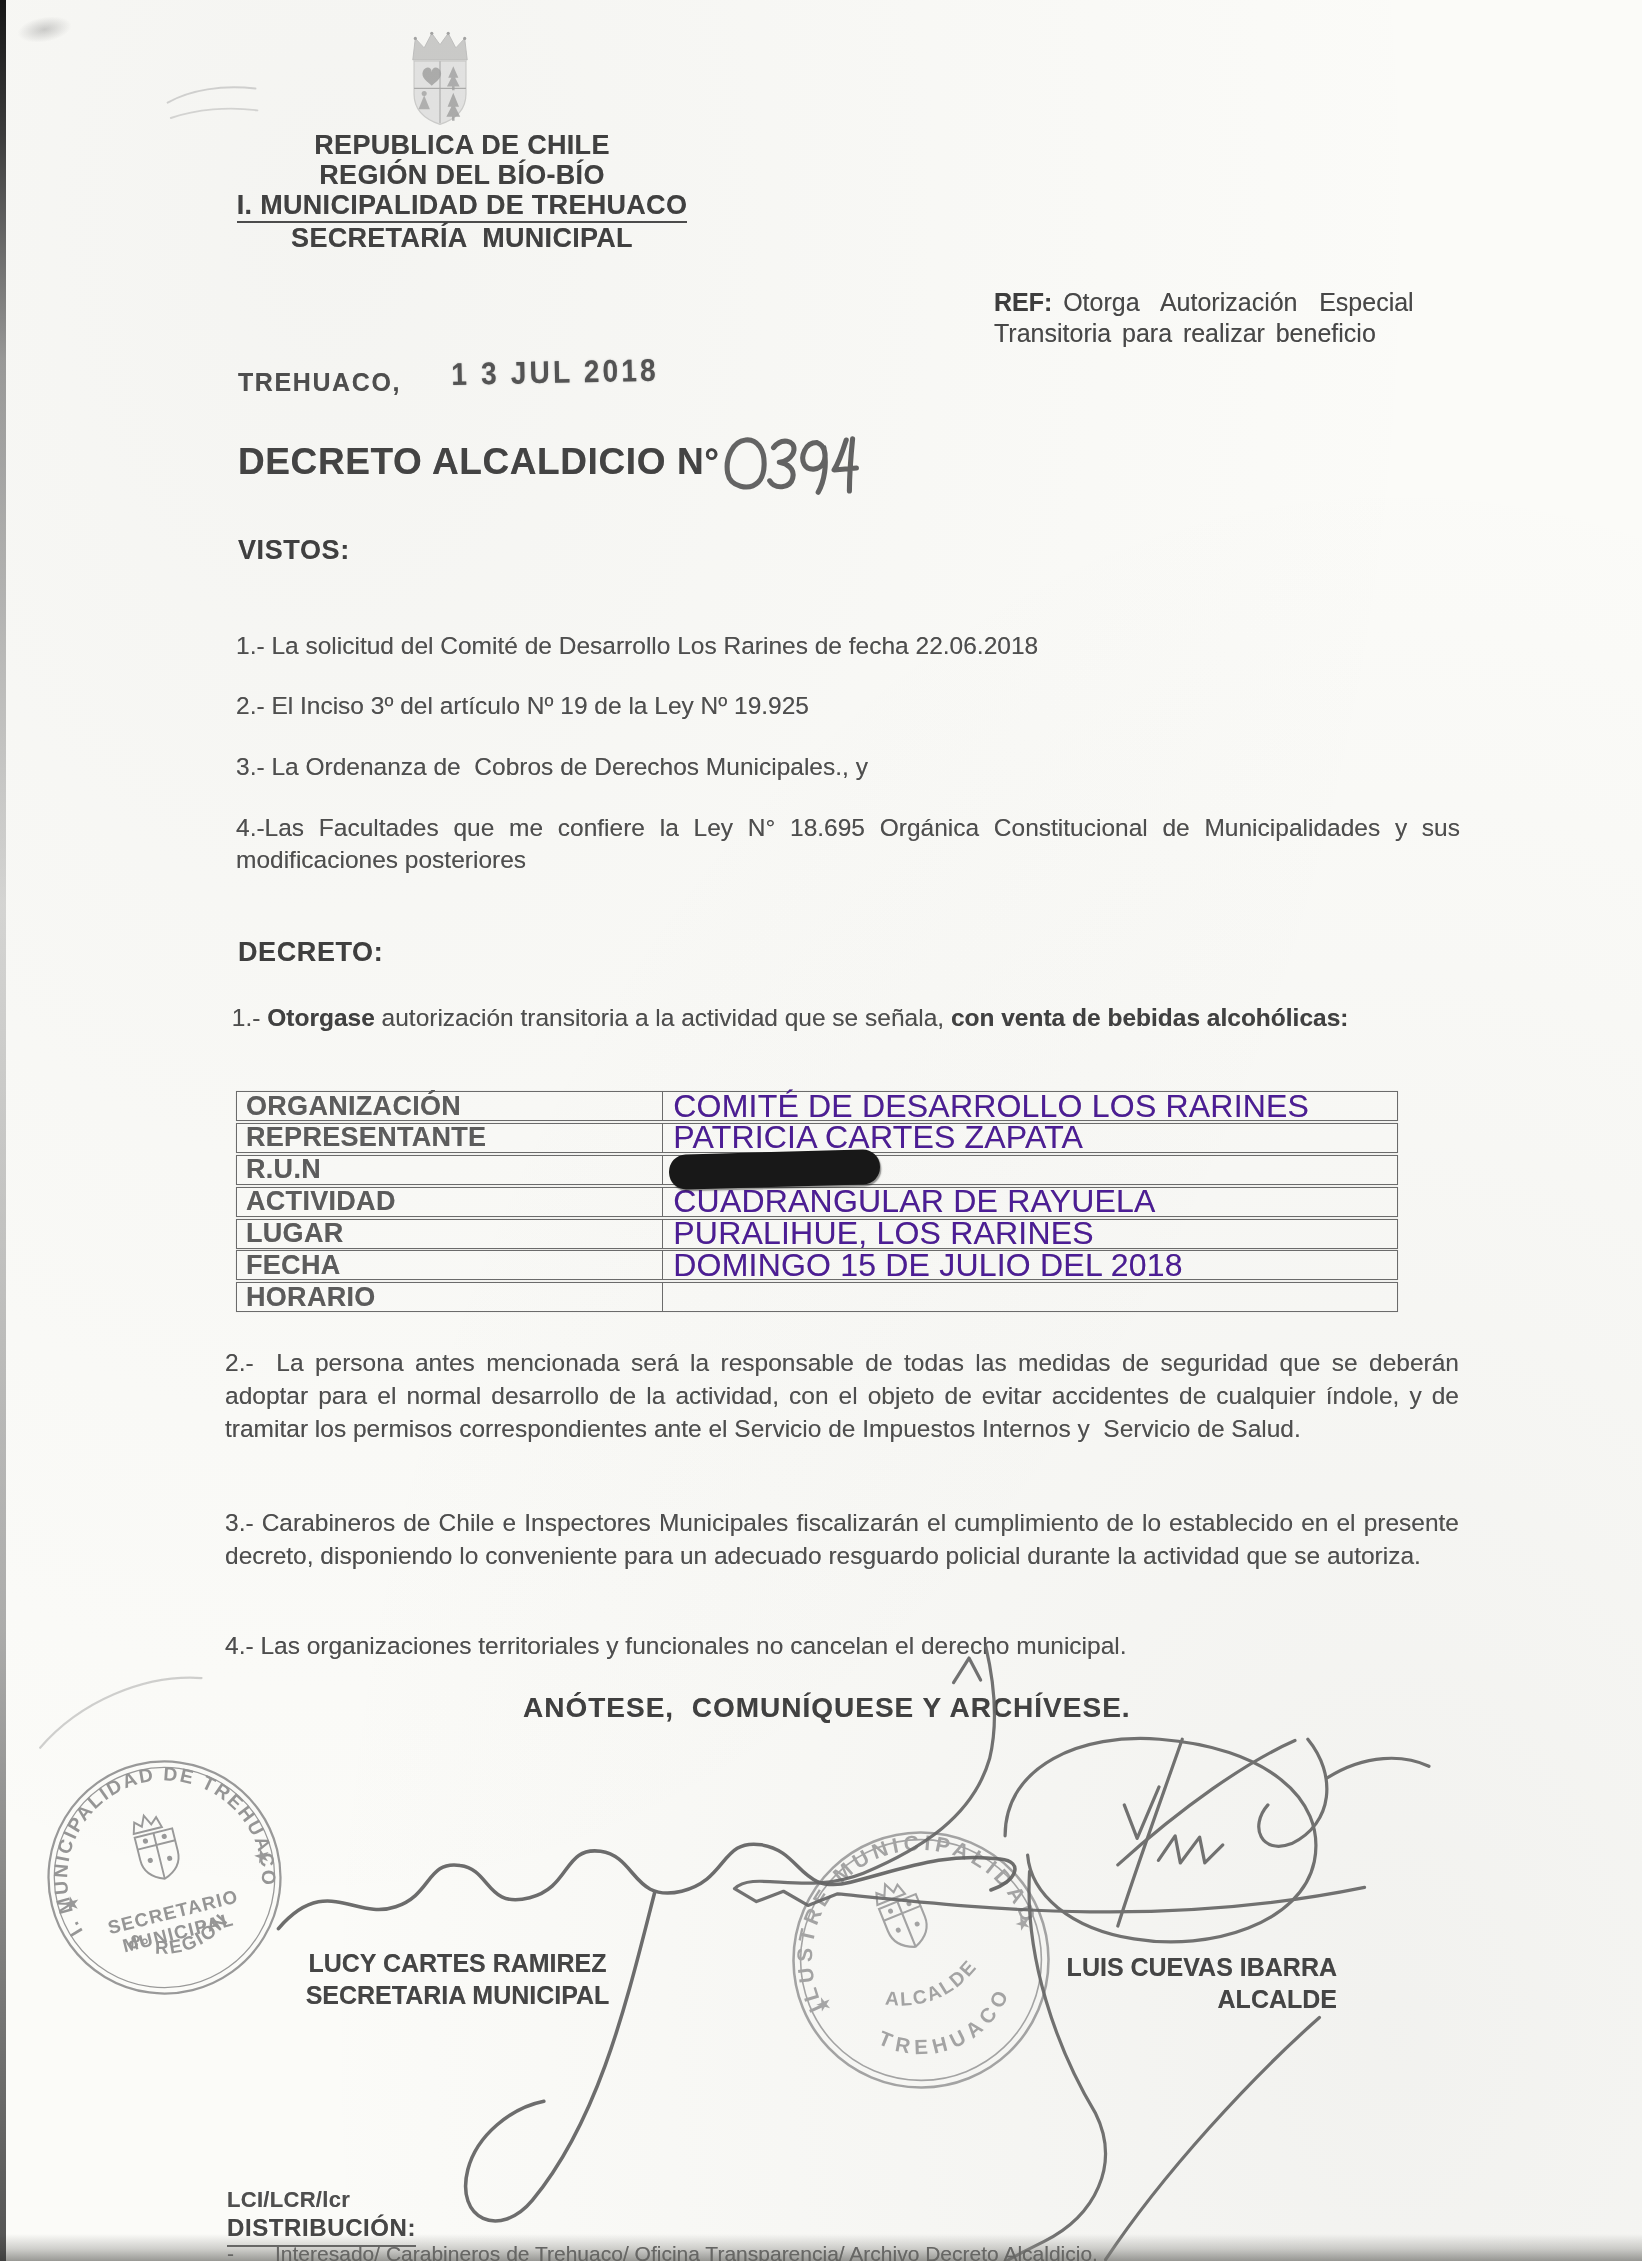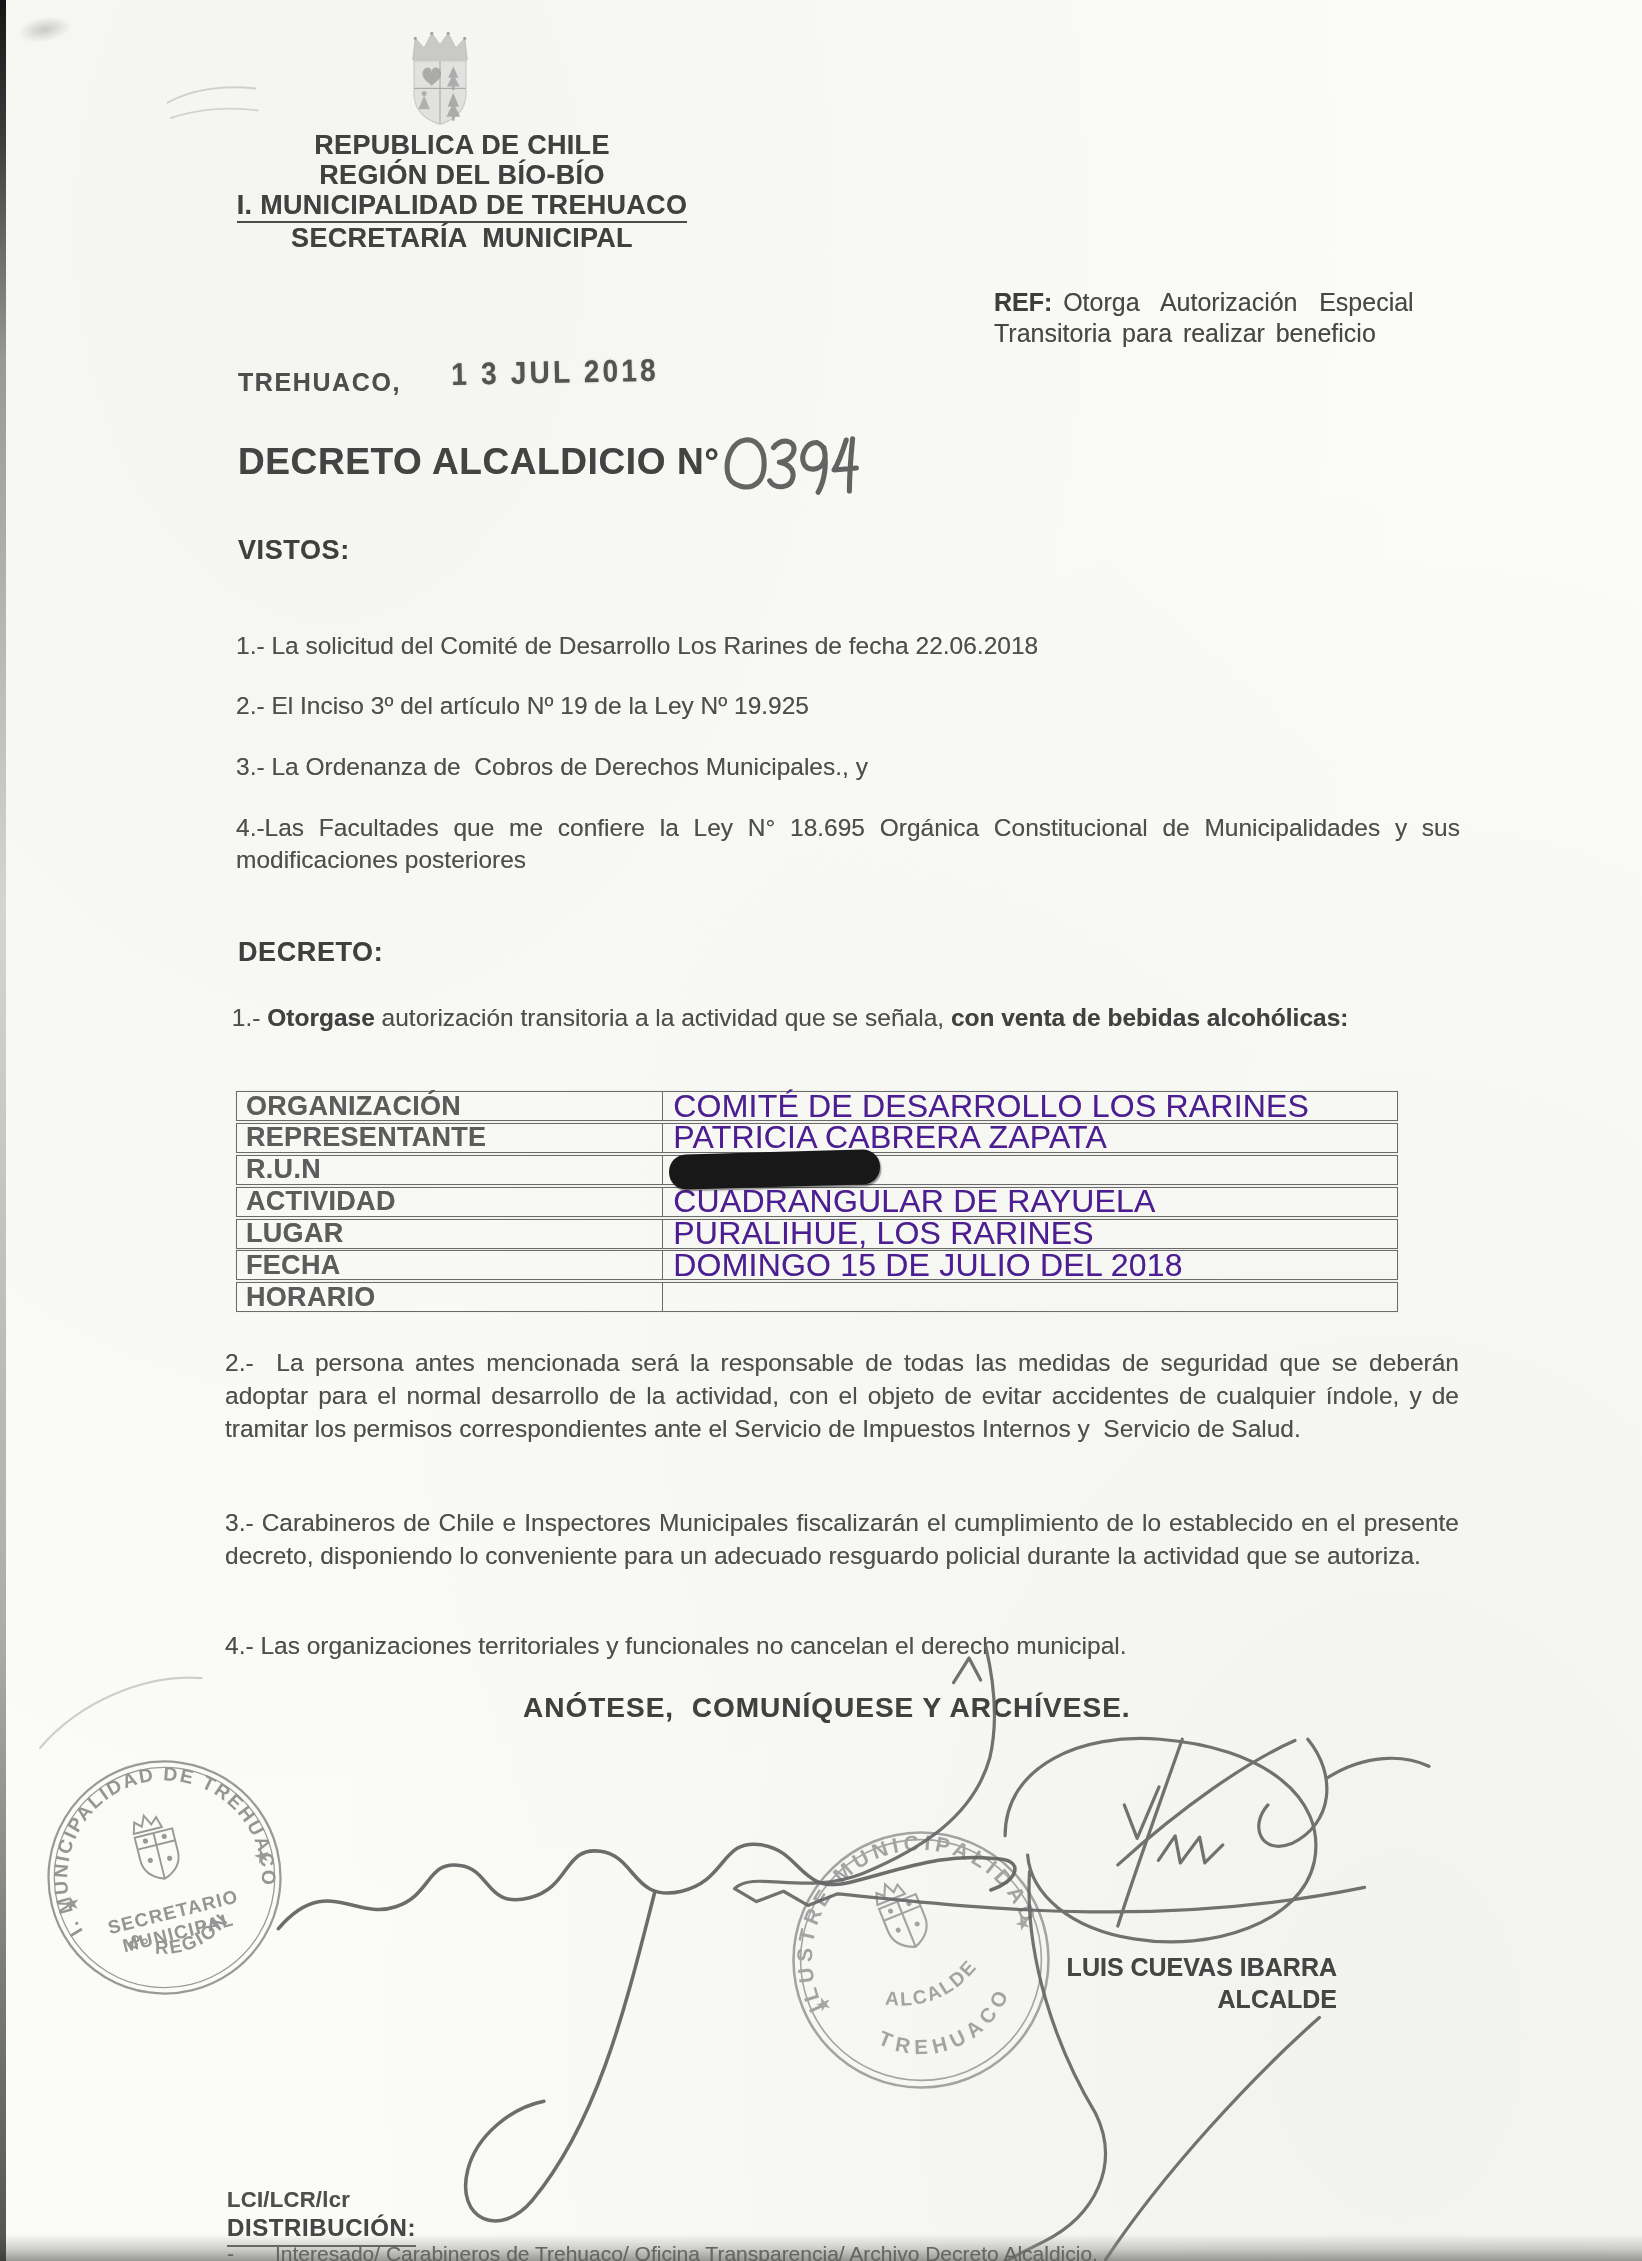--- a/index.html
+++ b/index.html
@@ -128,21 +128,21 @@
   <div class="abs h1g sh" style="top:937px">DECRETO:</div>
   <div class="abs par body-t sh jst pw" style="top:1001px"><span> 1.- </span><span class="p1b">Otorgase</span><span> autorización transitoria a la actividad que se señala, </span><span class="p1b">con venta de bebidas alcohólicas:</span></div>
 
   <div class="abs tbl">
     <div class="trow">
       <div class="tlabel sh">ORGANIZACIÓN</div>
       <div class="tvalue sh">COMITÉ DE DESARROLLO LOS RARINES</div>
     </div>
     <div class="trow">
       <div class="tlabel sh">REPRESENTANTE</div>
-      <div class="tvalue sh">PATRICIA CABRERA ZAPATA</div>
+      <div class="tvalue sh">PATRICIA CARTES ZAPATA</div>
     </div>
     <div class="trow">
       <div class="tlabel sh">R.U.N</div>
       <div class="tvalue">
           <div class="blob"></div>
         </div>
     </div>
     <div class="trow">
       <div class="tlabel sh">ACTIVIDAD</div>
       <div class="tvalue sh">CUADRANGULAR DE RAYUELA</div>
@@ -231,20 +231,24 @@
       <path d="M1835,2700 C1800,2800 1760,2910 1735,2990"></path>
       <path d="M1735,2895 C1835,2805 1935,2735 2010,2702"></path>
       <path d="M2030,2700 C2075,2755 2070,2830 2005,2862 C1958,2880 1938,2836 1968,2802"></path>
       <path d="M1745,2802 l20,52 l34,-80"></path>
       <path d="M1798,2888 l26,-38 l8,42 l30,-40 l8,40 l28,-28"></path>
       <path d="M1716,3508 C1806,3372 1944,3224 2048,3132"></path>
       <path d="M2060,2760 C2120,2722 2180,2724 2218,2742"></path>
     </g>
   </svg>
 
+  <div class="abs signame signame-left sh">
+    <div>LUCY CARTES RAMIREZ</div>
+    <div>SECRETARIA MUNICIPAL</div>
+  </div>
   <div class="abs signame signame-right sh">
     <div>LUIS CUEVAS IBARRA</div>
     <div>ALCALDE</div>
   </div>
 
   <div class="abs f-init sh">LCI/LCR/lcr</div>
   <div class="abs f-dist sh">DISTRIBUCIÓN:</div>
   <div class="abs f-line sh">
     <span class="dash">-</span>
     <span>Interesado/ Carabineros de Trehuaco/ Oficina Transparencia/ Archivo Decreto Alcaldicio.</span>

